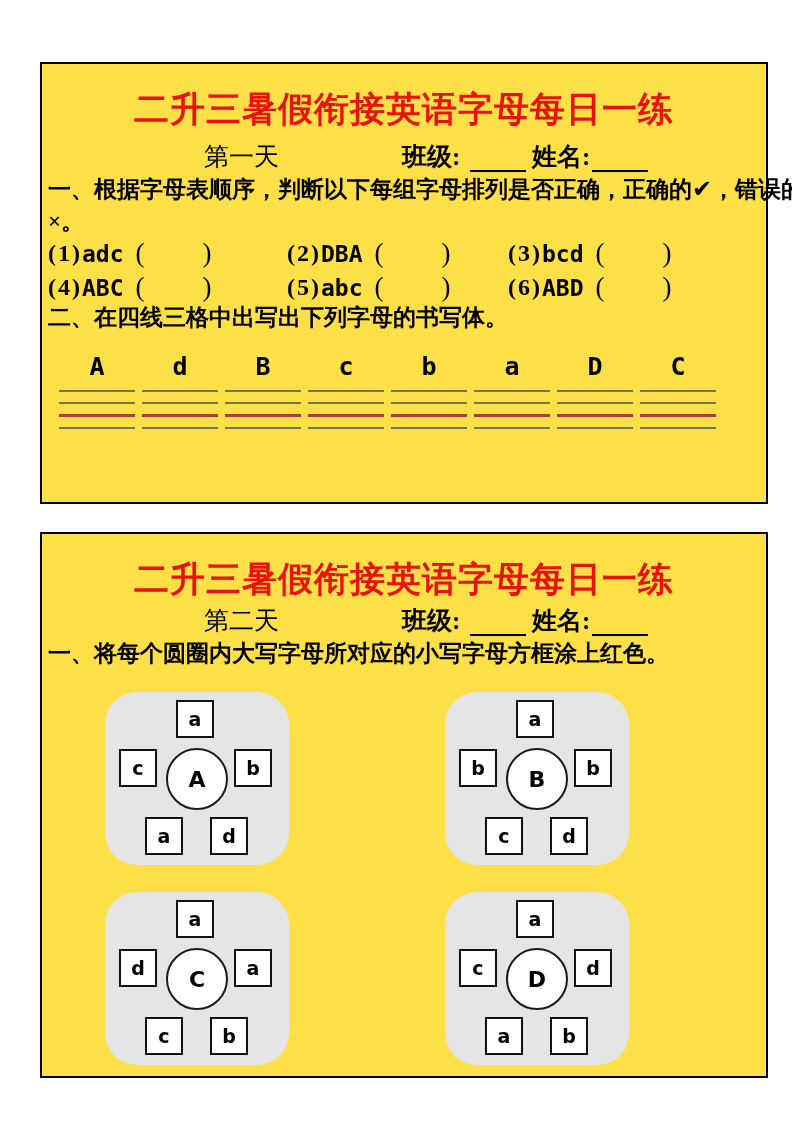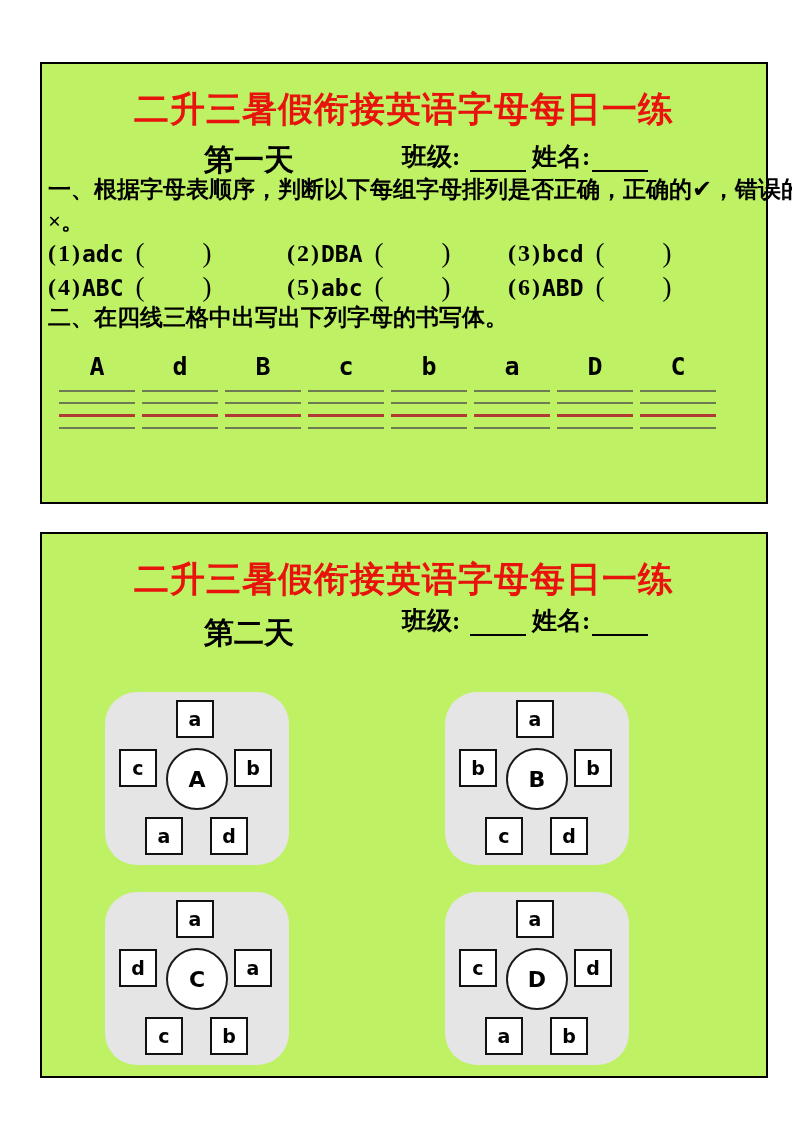--- a/index.html
+++ b/index.html
@@ -1,35 +1,35 @@
 <!DOCTYPE html>
 <html style="--title-red: #e8130d; --grid-line-green: #6d7a52; --grid-line-red: #b23a36; --panel-gray: #e5e5e5;"><head>
 <meta charset="utf-8">
 <style>
   html,body{margin:0;padding:0;}
   body{
     width:792px;height:1122px;position:relative;background:#ffffff;
     font-family:"Liberation Serif",serif;color:#000;
   }
   .card{
-    position:absolute;left:40px;width:728px;background:#bef264;
+    position:absolute;left:40px;width:728px;background:#fde047;
     border:2px solid #000;box-sizing:border-box;
   }
   #card1{top:62px;height:442px;}
   #card2{top:532px;height:546px;}
 
   .title{
     position:absolute;top:22px;left:0;width:100%;margin:0;
     text-align:center;font-size:35px;font-weight:900;letter-spacing:1px;
     color:var(--title-red,#e8130d);
   }
   
-  .hdr-day{position:absolute;font-size:30px;font-weight:700;left:162px;}
+  .hdr-day{position:absolute;font-size:25px;font-weight:400;left:162px;}
   #card1 .hdr-day{top:76px;}
-  #card2 .hdr-day{top:70px;margin-top:9px;}
+  #card2 .hdr-day{top:70px;}
   .hdr-label{position:absolute;font-size:25px;font-weight:700;}
   .lbl-class{left:360px;}
   .lbl-name{left:490px;}
   #card1 .hdr-label{top:76px;}
   #card2 .hdr-label{top:70px;}
   .uline{position:absolute;width:56px;height:0;border-bottom:2px solid #000;}
   .ul-class{left:428px;}
   .ul-name{left:550px;}
   #card1 .uline{top:106px;}
   #card2 .uline{top:100px;}
@@ -232,20 +232,21 @@
 
 <section class="card" id="card2">
   <h1 class="title">二升三暑假衔接英语字母每日一练</h1>
 
   <span class="hdr-day">第二天</span>
   <span class="hdr-label lbl-class">班级:</span>
   <span class="uline ul-class"></span>
   <span class="hdr-label lbl-name">姓名:</span>
   <span class="uline ul-name"></span>
 
+  <div class="qtext q1-t">一、将每个圆圈内大写字母所对应的小写字母方框涂上红色。</div>
 
   <div class="panel pA">
     <div class="sq pos-top">a</div>
     <div class="sq pos-left">c</div>
     <div class="sq pos-right">b</div>
     <div class="sq pos-bl">a</div>
     <div class="sq pos-br">d</div>
     <div class="circle">A</div>
   </div>
 

